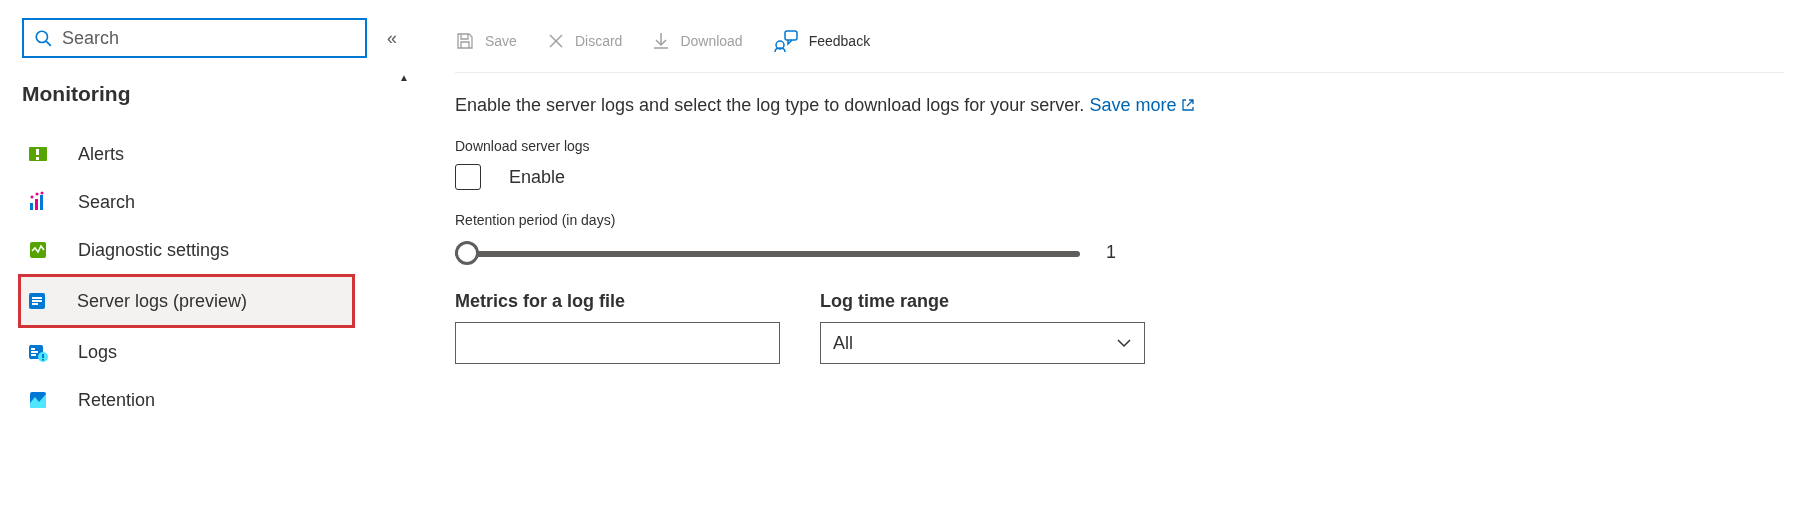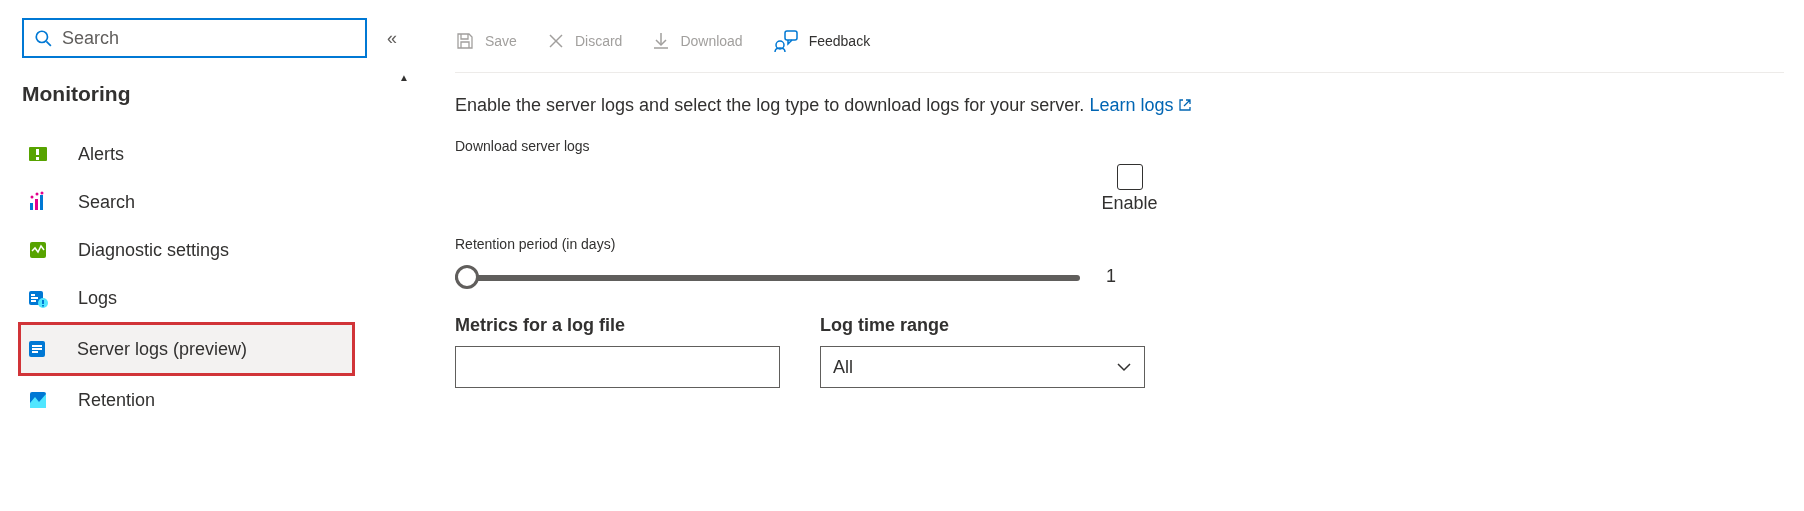--- a/index.html
+++ b/index.html
@@ -75,23 +75,22 @@
   }
   .cmd {
     display:flex; align-items:center; gap:10px;
     color:#a19f9d; cursor:default; font-size:14px;
   }
   .cmd.active { color:#323130; cursor:pointer; }
   .descr { margin-top:22px; font-size:18px; color:#323130; }
   .descr a { color:#0065b3; text-decoration:none; }
   .lbl { font-size:14px; margin-top:22px; color:#323130; }
   .checkbox-row {
-    display:flex; align-items:center; gap:3px;
+    display:flex; align-items:center; gap:28px;
     margin-top:10px;
-    flex-direction:column;
   }
   .checkbox {
     width:26px; height:26px; border:1.5px solid #323130;
     border-radius:3px; cursor:pointer;
   }
   .slider-wrap { display:flex; align-items:center; gap:26px; margin-top:14px; width: 680px;}
   .slider {
     position:relative; width:625px; height:20px;
   }
   .slider .track {
@@ -166,47 +165,47 @@
   <div class="nav-item">
     <span class="ic">
       <svg width="22" height="22">
           <rect x="3" y="3" width="16" height="16" rx="2" fill="#57a300"></rect>
           <path d="M5 12 L8 9 L11 13 L14 7 L17 11" stroke="#fff" stroke-width="1.5" fill="none"></path>
         </svg>
     </span>
     <span class="label">Diagnostic settings</span>
   </div>
 
+  <div class="nav-item selected">
+    <span class="ic">
+      <svg width="22" height="22">
+          <rect x="3" y="3" width="16" height="16" rx="2" fill="#0078d4"></rect>
+          <rect x="6" y="7" width="10" height="2" fill="#fff"></rect>
+          <rect x="6" y="10" width="10" height="2" fill="#fff"></rect>
+          <rect x="6" y="13" width="6" height="2" fill="#fff"></rect>
+        </svg>
+    </span>
+    <span class="label">Server logs (preview)</span>
+  </div>
+
   <div class="nav-item">
     <span class="ic">
       <svg width="22" height="22">
           <rect x="2" y="4" width="14" height="14" rx="2" fill="#0078d4"></rect>
           <rect x="4" y="7" width="4" height="2" fill="#fff"></rect>
           <rect x="4" y="10" width="7" height="2" fill="#fff"></rect>
           <rect x="4" y="13" width="5" height="2" fill="#fff"></rect>
           <circle cx="16" cy="16" r="5" fill="#50e6ff"></circle>
           <rect x="15" y="13" width="2" height="4" fill="#0078d4"></rect>
           <rect x="15" y="18" width="2" height="1.5" fill="#0078d4"></rect>
         </svg>
     </span>
     <span class="label">Logs</span>
   </div>
 
-  <div class="nav-item selected">
-    <span class="ic">
-      <svg width="22" height="22">
-          <rect x="3" y="3" width="16" height="16" rx="2" fill="#0078d4"></rect>
-          <rect x="6" y="7" width="10" height="2" fill="#fff"></rect>
-          <rect x="6" y="10" width="10" height="2" fill="#fff"></rect>
-          <rect x="6" y="13" width="6" height="2" fill="#fff"></rect>
-        </svg>
-    </span>
-    <span class="label">Server logs (preview)</span>
-  </div>
-
   <div class="nav-item">
     <span class="ic">
       <svg width="22" height="22">
           <rect x="3" y="3" width="16" height="16" rx="2" fill="#0078d4"></rect>
           <path d="M3 14 L8 8 L12 13 L19 5 L19 19 L3 19 Z" fill="#50e6ff"></path>
         </svg>
     </span>
     <span class="label">Retention</span>
   </div>
 </div>
@@ -249,21 +248,21 @@
             <path d="M15 10 L15 14 L19 10" stroke="#0078d4" stroke-width="1.5" fill="none"></path>
           </svg>
       </span>
       <span>Feedback</span>
     </div>
   </div>
 
   <div class="descr">
     <span>Enable the server logs and select the log type to download logs for your server.</span>
     <a href="#">
-      <span>Learn logs</span>
+      <span>Save more</span>
       <span>
         <svg width="14" height="14" viewBox="0 0 14 14" style="display:inline;vertical-align:-1px">
             <path d="M5 2 H2 V12 H12 V9 M8 2 H12 V6 M12 2 L6 8" stroke="#0065b3" stroke-width="1.3" fill="none"></path>
           </svg>
       </span>
     </a>
   </div>
 
   <div class="lbl">Download server logs</div>
   <div class="checkbox-row">

